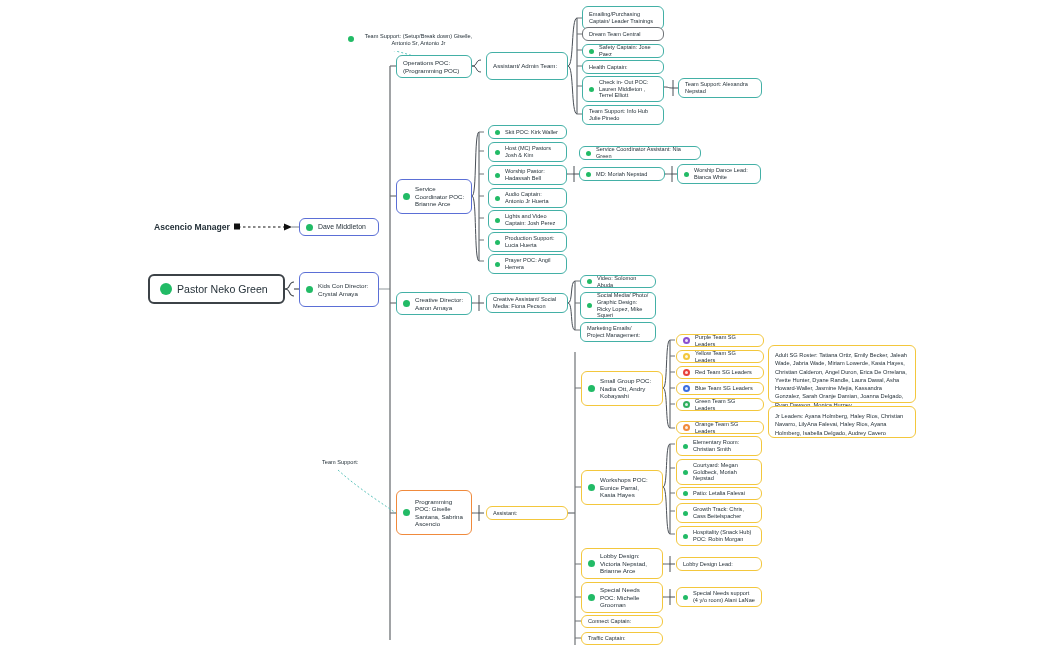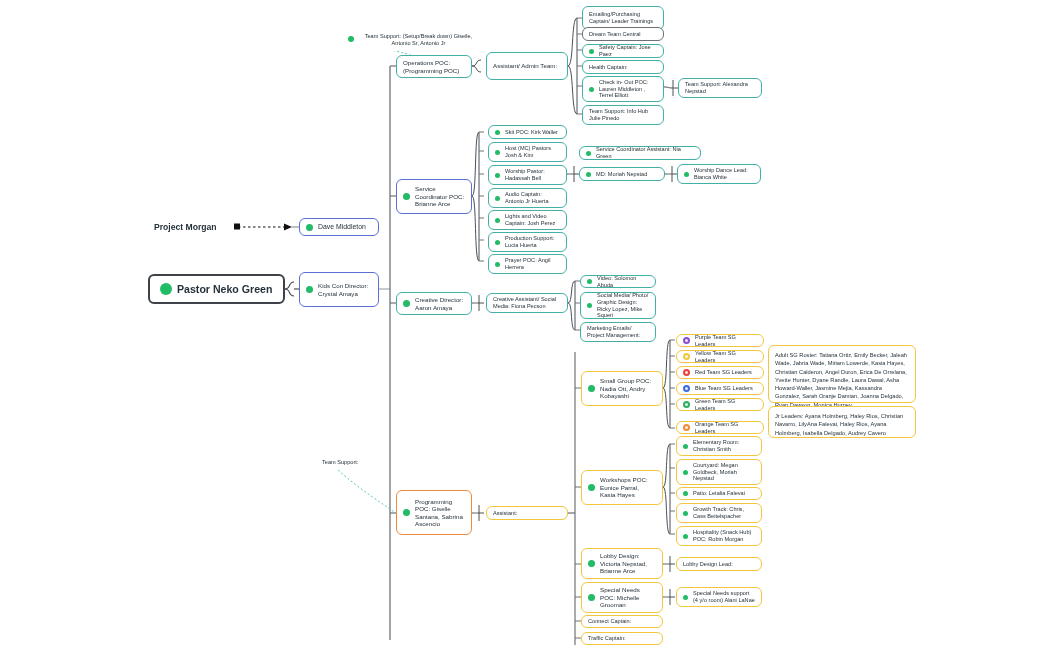--- a/index.html
+++ b/index.html
@@ -17,21 +17,21 @@
   .teal   {border:1.2px solid #43b0a6;}
   .blue   {border:1.2px solid #5b6fd6;}
   .yellow {border:1.2px solid #f3c73d;}
   .orange {border:1.6px solid #f08a3c;}
   .dark   {border:2.2px solid #3c4247;}
   .grey   {border:1.2px solid #6e7276;}
 
   .g-dot{background:#22bb66;}
 
   .fs6{font-size:5.6px;} .fs7{font-size:6.2px;} .fs8{font-size:6.9px;} .fs10{font-size:8.6px;} .fs12{font-size:10.6px;}
-  .bold{font-weight:bold;}
+  .bold{font-weight:normal;}
 
   .plainlabel{position:absolute;font-weight:bold;}
   .sgicon{flex:0 0 auto;width:7px;height:7px;border-radius:50%;margin-right:5px;
           position:relative;}
   .sgicon::after{content:"";position:absolute;left:2px;top:2px;width:3px;height:3px;
           border-radius:50%;background:#fff;opacity:.85;}
   .rosterbox{position:absolute;box-sizing:border-box;border:1.2px solid #f3c73d;
           border-radius:6px;background:#fff;padding:5px 6px;font-size:5.7px;line-height:1.45;}
 </style>
 </head>
@@ -147,21 +147,21 @@
       <path d="M670 589 L 670 605" stroke="#4a5057" stroke-width="1"></path>
       <path d="M670 597 L 675 597" stroke="#4a5057" stroke-width="1"></path>
     </g>
 
     <g fill="none" stroke="#5cc3bb" stroke-width="1" stroke-dasharray="2,2.2">
       <path d="M356 42 C 380 48 405 52 418 58"></path>
       <path d="M338 470 C 360 490 385 505 400 516"></path>
     </g>
   </svg>
 
-  <div class="plainlabel fs10" style="left:154px;top:222px;">Project Morgan</div>
+  <div class="plainlabel fs10" style="left:154px;top:222px;">Ascencio Manager</div>
 
   <div class="node blue" style="left:299px;top:218px;width:80px;height:18px;">
     <span class="dot g-dot" style="width:7px;height:7px;"></span>
     <span class="txt fs8">Dave Middleton</span>
   </div>
 
   <div class="node dark" style="left:148px;top:274px;width:137px;height:30px;padding-left:10px;">
     <span class="dot g-dot" style="width:12px;height:12px;"></span>
     <span class="txt fs12 bold">Pastor Neko Green</span>
   </div>

